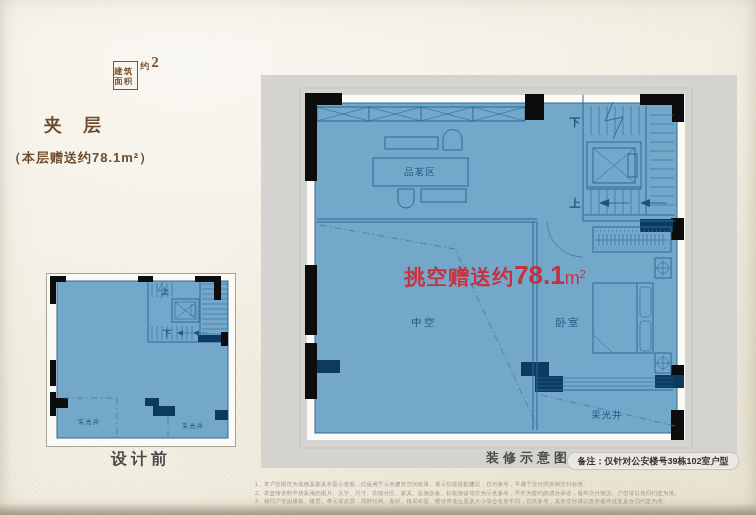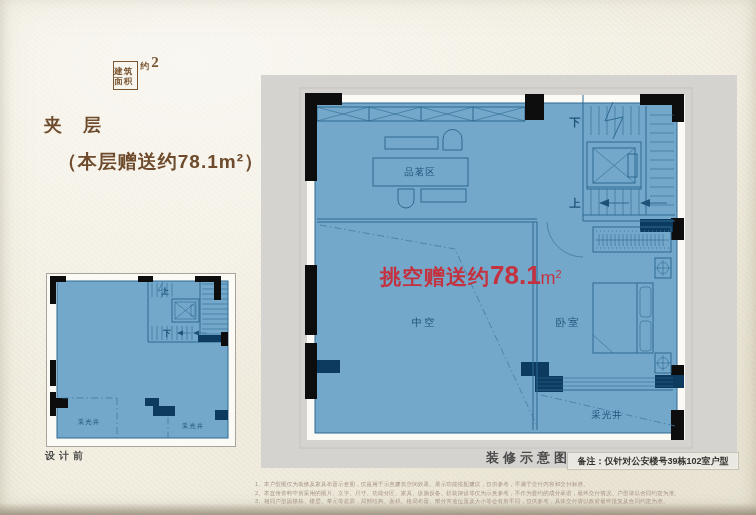--- a/index.html
+++ b/index.html
@@ -25,43 +25,43 @@
   
   .area-row{position:absolute;left:36px;top:50px;width:200px;display:flex;justify-content:center;align-items:flex-start}
   .area-box{border:1.5px solid var(--brown);color:var(--brown);width:25px;height:29px;
     display:flex;flex-direction:column;justify-content:center;
     font-size:8.5px;line-height:10px;font-weight:bold;margin-top:11px;letter-spacing:1px}
   .area-approx{color:var(--brown);font-size:9px;font-weight:bold;margin:10px 2px 0 2px}
   .area-value{color:var(--brown);font-family:"Liberation Serif",serif;font-size:40px;line-height:44px;font-weight:bold}
   .area-sup{color:var(--brown);font-family:"Liberation Serif",serif;font-size:15px;font-weight:bold;margin-top:4px}
   .floor-name{position:absolute;left:36px;top:113px;width:200px;text-align:left;
     color:var(--brown-dark);font-size:18px;font-weight:bold;letter-spacing:8px;text-indent:8px}
-  .gift-line{position:absolute;left:8px;top:149px;width:256px;text-align:right;
-    color:var(--brown-dark);font-size:19px;font-weight:bold;letter-spacing:1px}
-
-  
-  .red-highlight{position:absolute;left:380px;top:260px;width:230px;text-align:left;
+  .gift-line{position:absolute;left:8px;top:149px;width:256px;text-align:left;
+    color:var(--brown-dark);font-size:13px;font-weight:bold;letter-spacing:1px}
+
+  
+  .red-highlight{position:absolute;left:380px;top:260px;width:230px;text-align:center;
     color:var(--red);font-weight:bold;white-space:nowrap}
   .red-highlight .zh{font-size:21px;letter-spacing:1px}
   .red-highlight .num{font-size:26px}
   .red-highlight .unit{font-size:18px;font-weight:normal}
   .red-highlight .sup{font-size:11px;vertical-align:super;font-weight:normal}
 
   
   .main-caption{position:absolute;left:261px;top:449px;width:535px;text-align:center;
     color:var(--caption-gray);font-size:13px;font-weight:bold;letter-spacing:4px}
   .note-box{position:absolute;left:567px;top:452px;width:172px;height:18px;
-    background:rgba(252,250,244,.55);border:1px solid #c6c2b8;border-radius:0;
+    background:rgba(252,250,244,.55);border:1px solid #c6c2b8;border-radius:8px;
     display:flex;align-items:center;justify-content:center;
     color:#35322c;font-size:9px;font-weight:bold;white-space:nowrap}
   .disclaimer{position:absolute;left:255px;top:480px;width:486px;
     color:var(--disclaimer);font-size:5.5px;line-height:8.6px;letter-spacing:.2px}
 
-  .small-caption{position:absolute;left:45px;top:449px;width:192px;
-    color:var(--caption-gray);font-size:10px;font-weight:bold;letter-spacing:4px}
+  .small-caption{position:absolute;left:45px;top:449px;width:192px;text-align:center;
+    color:var(--caption-gray);font-size:16px;font-weight:bold;letter-spacing:4px}
 
   
   svg{position:absolute}
   .band{fill:var(--band-gray)}
   .band-inline{fill:none;stroke:#c7c4bd;stroke-width:1}
   .wwhite{fill:#fbfaf5}
   .bluearea{fill:var(--blue-fill);stroke:var(--blue-line);stroke-width:1}
   .ln{stroke:var(--blue-line);stroke-width:1;fill:none}
   .lnt{stroke:var(--blue-line);stroke-width:.6;fill:none}
   .dashdot{stroke:#3f7aa3;stroke-width:.8;fill:none;stroke-dasharray:7 3 1.5 3}

